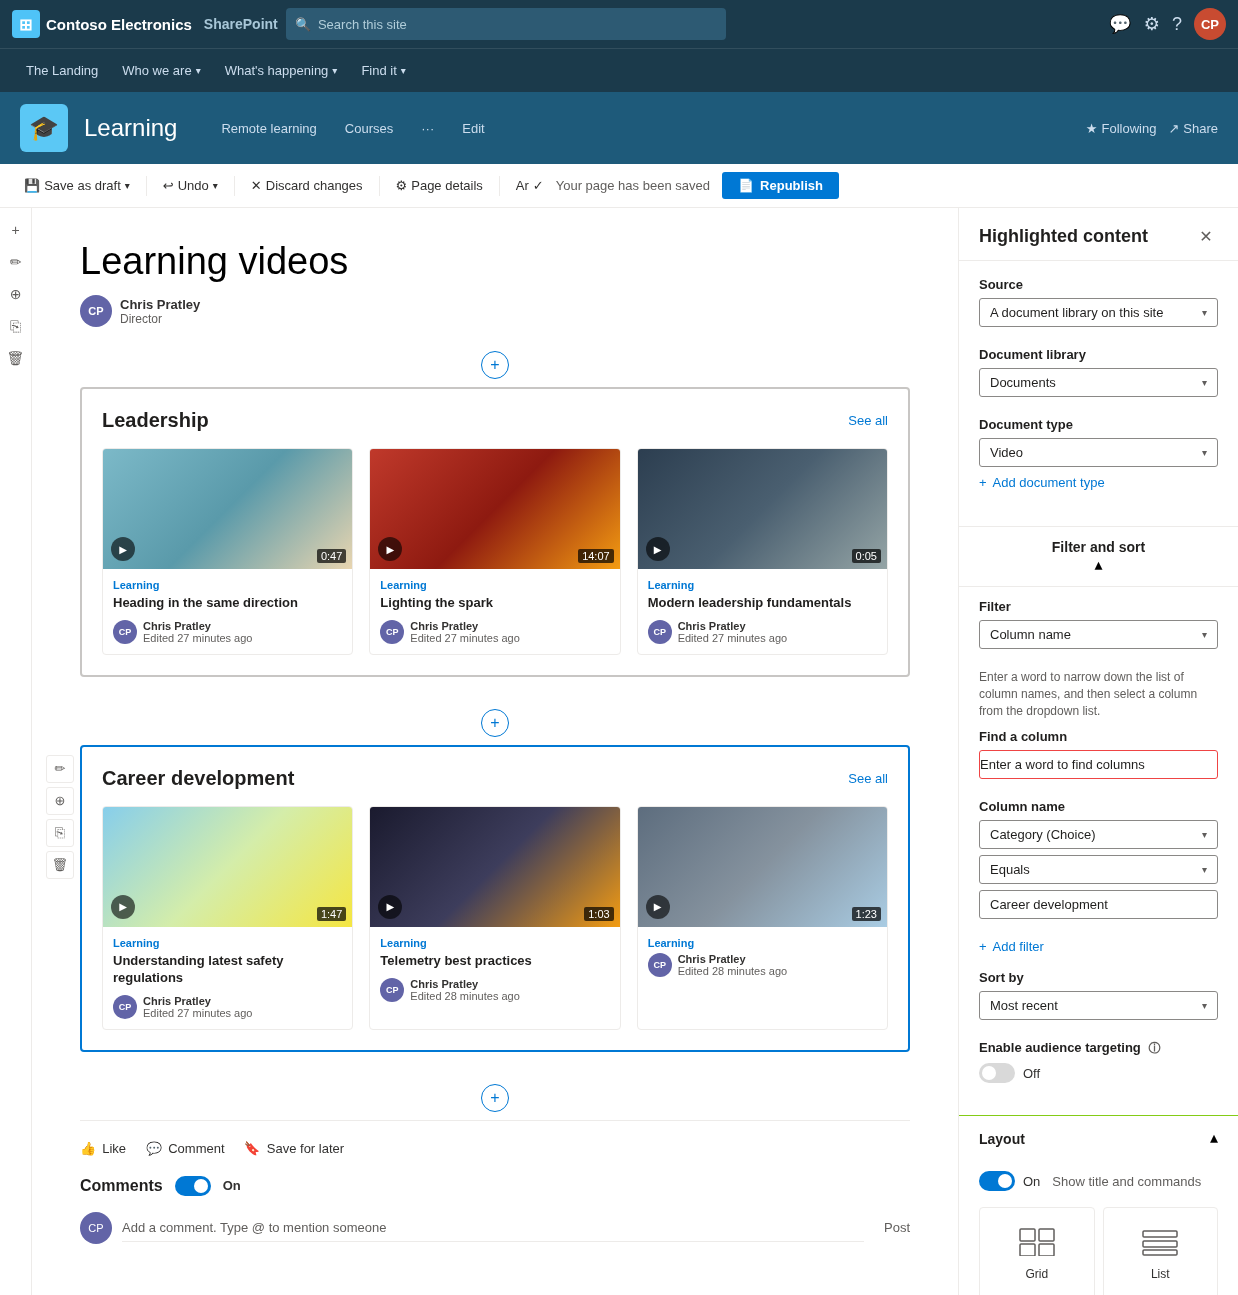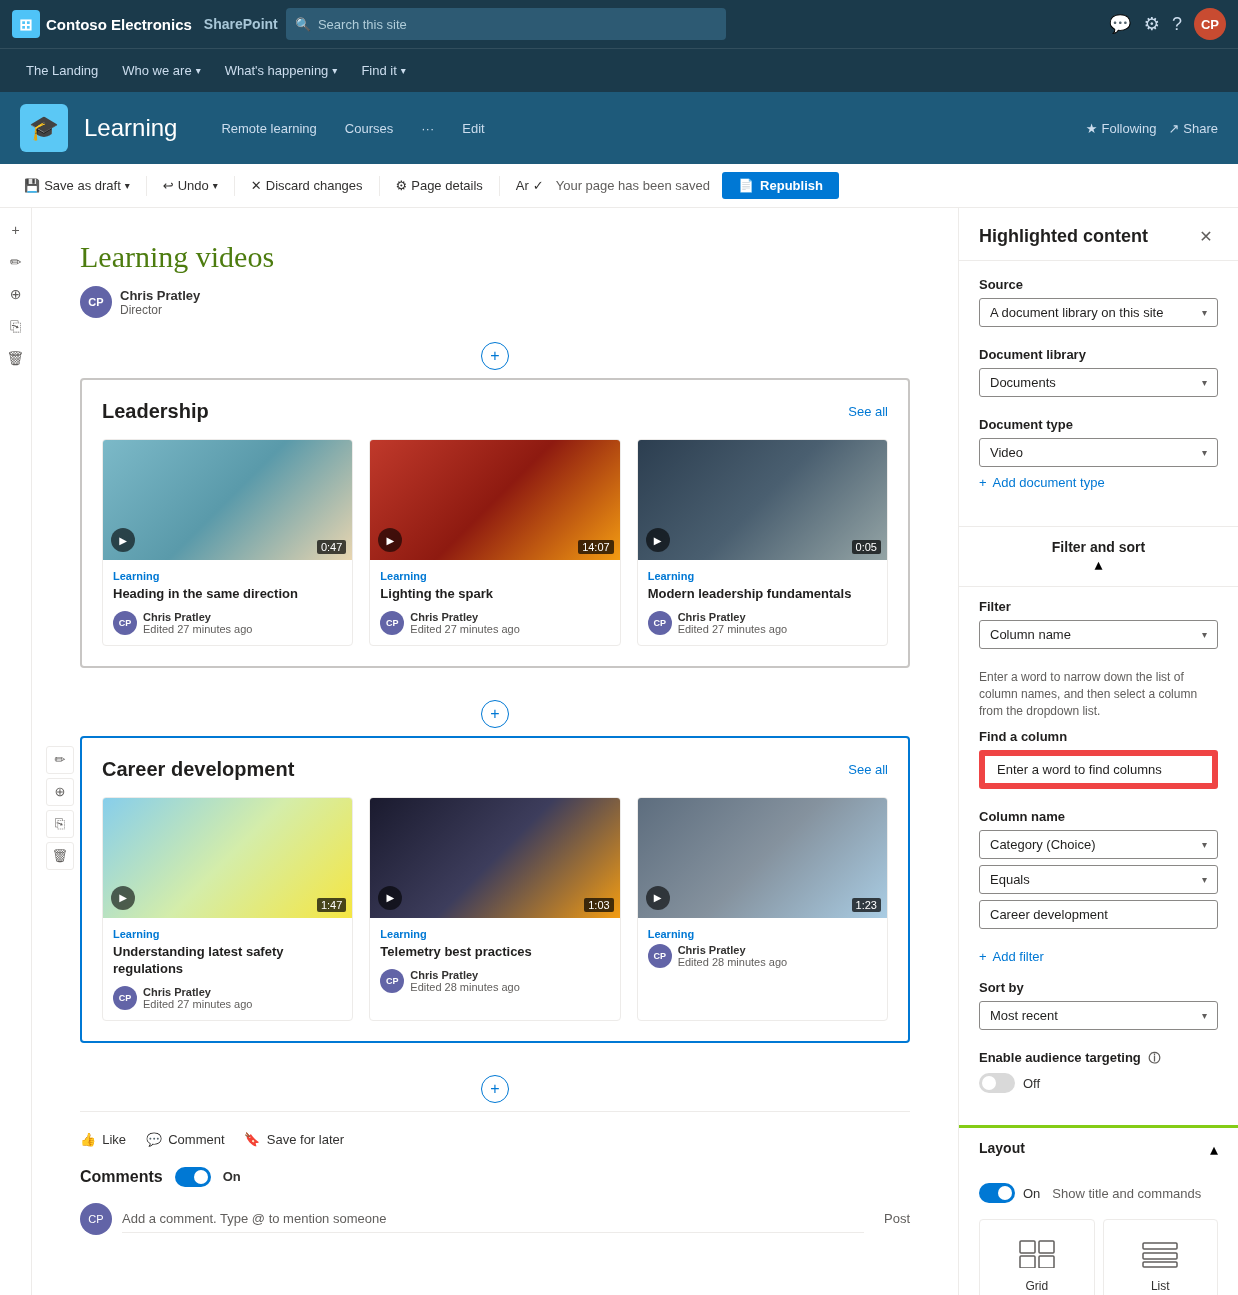--- a/index.html
+++ b/index.html
@@ -93,21 +93,21 @@
 
     
     .page-content {
       flex: 1;
       background: #fff;
       padding: 32px 48px;
       overflow-y: auto;
       position: relative;
     }
 
-    .page-title { font-size: 30px; font-weight: 400; color: #4d7c0f; margin-bottom: 12px; font-family: Liberation Serif, serif; }
+    .page-title { font-size: 38px; font-weight: 400; color: #000000; margin-bottom: 12px; }
     .author-info { display: flex; align-items: center; gap: 8px; margin-bottom: 24px; }
     .author-avatar { width: 32px; height: 32px; border-radius: 50%; background: #6264a7; display: flex; align-items: center; justify-content: center; color: #fff; font-size: 11px; font-weight: 600; }
     .author-name { font-size: 13px; color: #323130; font-weight: 600; }
     .author-role { font-size: 12px; color: #605e5c; }
 
     
     .section { margin-bottom: 32px; border: 2px solid #c8c6c4; border-radius: 4px; padding: 20px; position: relative; }
     .section.active { border-color: #0078d4; }
     .section-header { display: flex; justify-content: space-between; align-items: center; margin-bottom: 16px; }
     .section-title { font-size: 20px; font-weight: 600; color: #201f1e; }
@@ -163,26 +163,26 @@
     .panel-section { margin-bottom: 20px; }
     .panel-label { font-size: 13px; color: #201f1e; font-weight: 600; margin-bottom: 6px; }
     .panel-select { width: 100%; border: 1px solid #8a8886; border-radius: 3px; padding: 6px 10px; font-size: 13px; color: #201f1e; background: #fff; display: flex; justify-content: space-between; align-items: center; cursor: pointer; }
     .panel-select-chevron { font-size: 10px; color: #605e5c; }
     .add-link { display: flex; align-items: center; gap: 6px; color: #0078d4; font-size: 13px; cursor: pointer; margin-top: 8px; }
 
     .filter-sort-header { display: flex; justify-content: space-between; align-items: center; padding: 12px 20px; border-top: 1px solid #edebe9; border-bottom: 1px solid #edebe9; cursor: pointer; flex-direction: column; }
     .filter-sort-title { font-size: 14px; font-weight: 600; color: #201f1e; }
     .filter-sort-body { padding: 12px 20px; }
 
-    .panel-input { width: 100%; border: 6px solid #ef4444; border-radius: 3px; padding: 6px 12px; font-size: 13px; color: #201f1e; outline: none; }
+    .panel-input { width: 100%; border: 1px solid #ef4444; border-radius: 3px; padding: 6px 0; font-size: 13px; color: #201f1e; outline: none; }
     .panel-input::placeholder { color: #a19f9d; }
     .panel-help { font-size: 12px; color: #605e5c; line-height: 1.4; margin-bottom: 10px; }
     .filter-value { width: 100%; border: 1px solid #8a8886; border-radius: 3px; padding: 6px 10px; font-size: 13px; color: #201f1e; background: #fff; margin-top: 6px; }
 
-    .layout-header { display: flex; justify-content: space-between; align-items: flex-start; padding: 12px 20px; border-top: 3px solid #84cc16; cursor: pointer; }
+    .layout-header { display: flex; justify-content: space-between; align-items: flex-end; padding: 12px 20px; border-top: 1px solid #84cc16; cursor: pointer; }
     .layout-body { padding: 12px 20px; }
     .layout-toggle-row { display: flex; align-items: center; gap: 8px; margin-bottom: 16px; }
     .toggle-on { background: #0078d4; }
     .layout-grid { display: grid; grid-template-columns: 1fr 1fr; gap: 8px; }
     .layout-option { border: 1px solid #edebe9; border-radius: 4px; padding: 20px; display: flex; flex-direction: column; align-items: center; gap: 11px; cursor: pointer; }
     .layout-option.selected { border: 2px solid #0078d4; position: relative; }
     .layout-option.selected::after { content: ''; position: absolute; top: 6px; right: 6px; width: 10px; height: 10px; border-radius: 50%; background: #0078d4; border: 2px solid #fff; box-shadow: 0 0 0 1px #0078d4; }
     .layout-label { font-size: 12px; color: #323130; }
 
     

